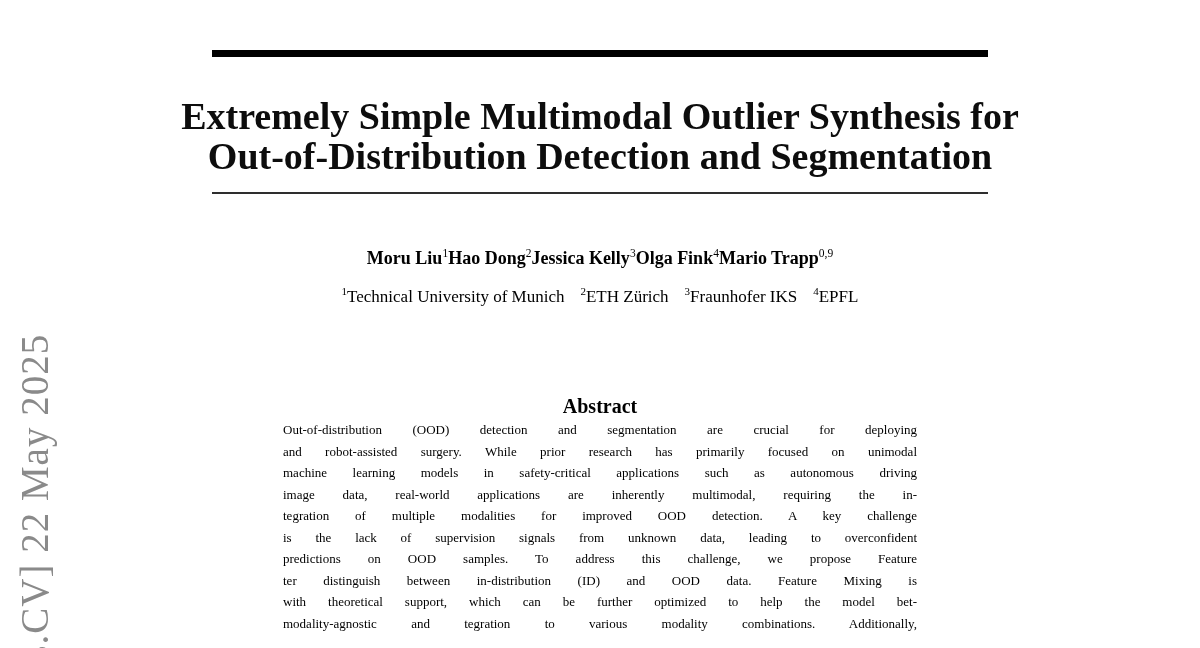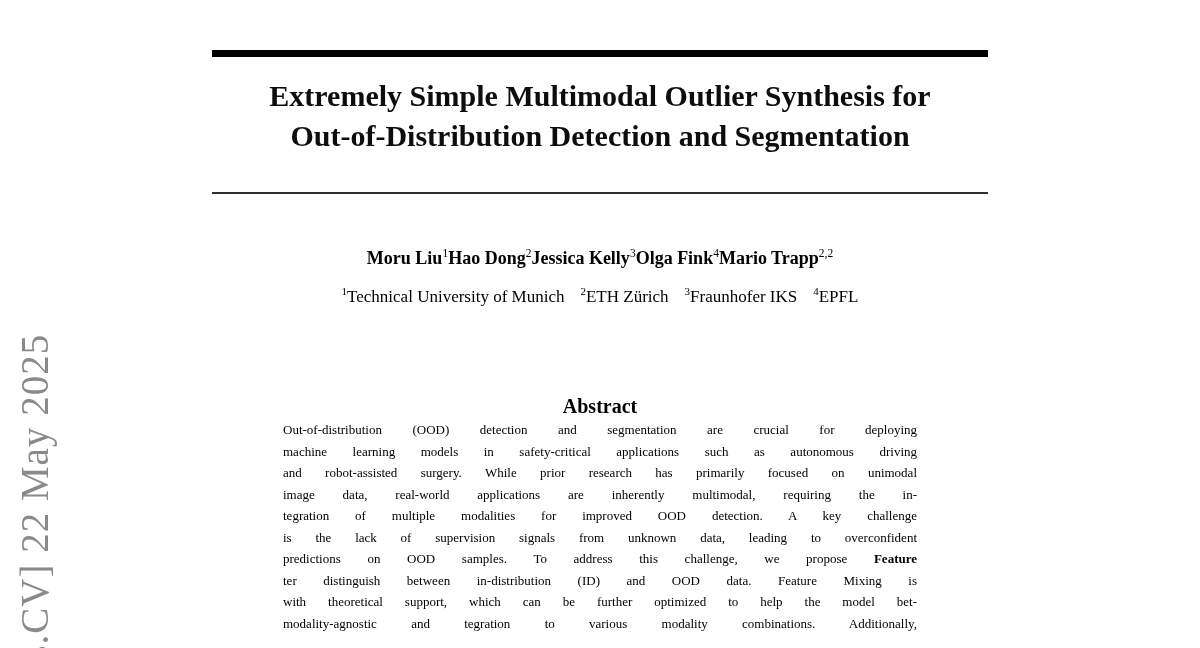--- a/index.html
+++ b/index.html
@@ -40,25 +40,25 @@
     position: absolute;
     left: 212px;
     top: 192px;
     width: 776px;
     height: 2px;
     background: #2e2e2e;
   }
   .title-block {
     position: absolute;
     left: 150px;
-    top: 76px;
+    top: 96px;
     width: 900px;
     text-align: center;
     font-weight: bold;
-    font-size: 30px;
+    font-size: 38px;
     line-height: 40px;
     color: #0d0d0d;
   }
   .authors-line {
     position: absolute;
     left: 150px;
     top: 248px;
     width: 900px;
     display: flex;
     justify-content: center;
@@ -105,21 +105,21 @@
   }
   .abs-line {
     height: 21.5px;
     line-height: 21.5px;
     overflow: hidden;
     text-align: justify;
     text-align-last: justify;
     white-space: normal;
   }
   .abs-line .b {
-    font-weight: bold;
+    font-weight: normal;
   }
 </style>
 </head>
 <body>
 
 <div class="page">
 
   <div class="arxiv-stamp">cs.CV] 22 May 2025</div>
 
   <div class="rule-thick"></div>
@@ -129,36 +129,36 @@
     <div>Out-of-Distribution Detection and Segmentation</div>
   </div>
 
   <div class="rule-thin"></div>
 
   <div class="authors-line">
     <span class="author"><span>Moru Liu</span><sup>1</sup></span>
     <span class="author"><span>Hao Dong</span><sup>2</sup></span>
     <span class="author"><span>Jessica Kelly</span><sup>3</sup></span>
     <span class="author"><span>Olga Fink</span><sup>4</sup></span>
-    <span class="author"><span>Mario Trapp</span><sup>2,2</sup></span>
+    <span class="author"><span>Mario Trapp</span><sup>0,9</sup></span>
   </div>
 
   <div class="affils-line">
     <span class="affil"><sup>1</sup><span>Technical University of Munich</span></span>
     <span class="affil"><sup>2</sup><span>ETH Zürich</span></span>
     <span class="affil"><sup>3</sup><span>Fraunhofer IKS</span></span>
     <span class="affil"><sup>4</sup><span>EPFL</span></span>
   </div>
 
   <div class="abstract-head">Abstract</div>
 
   <div class="abstract">
     <div class="abs-line"><span>Out-of-distribution (OOD) detection and segmentation are crucial for deploying</span></div>
+    <div class="abs-line"><span>and robot-assisted surgery. While prior research has primarily focused on unimodal</span></div>
     <div class="abs-line"><span>machine learning models in safety-critical applications such as autonomous driving</span></div>
-    <div class="abs-line"><span>and robot-assisted surgery. While prior research has primarily focused on unimodal</span></div>
     <div class="abs-line"><span>image data, real-world applications are inherently multimodal, requiring the in-</span></div>
     <div class="abs-line"><span>tegration of multiple modalities for improved OOD detection. A key challenge</span></div>
     <div class="abs-line"><span>is the lack of supervision signals from unknown data, leading to overconfident</span></div>
     <div class="abs-line"><span>predictions on OOD samples. To address this challenge, we propose </span><span class="b">Feature</span></div>
     <div class="abs-line"><span>ter distinguish between in-distribution (ID) and OOD data. Feature Mixing is</span></div>
     <div class="abs-line"><span>with theoretical support, which can be further optimized to help the model bet-</span></div>
     <div class="abs-line"><span>modality-agnostic and tegration to various modality combinations. Additionally,</span></div>
   </div>
 
 </div>

